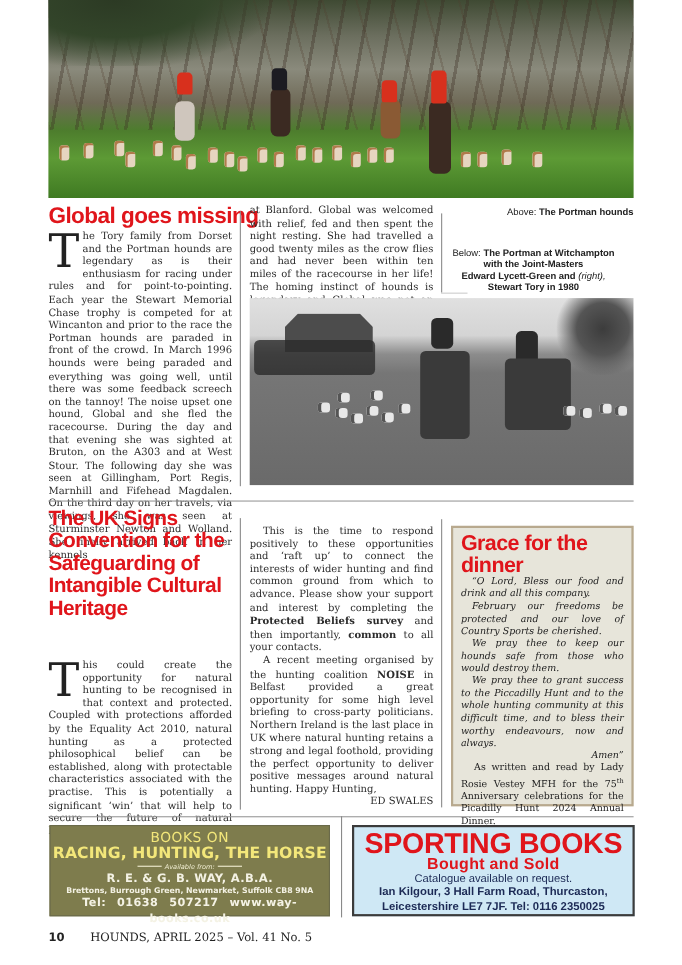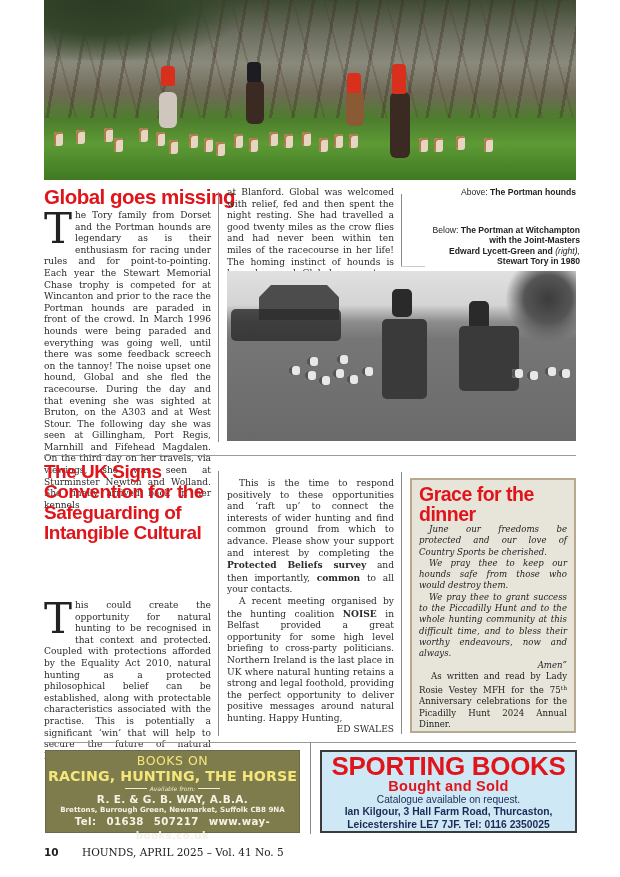--- a/index.html
+++ b/index.html
@@ -144,21 +144,21 @@
   <p class="noindent">at Blanford. Global was welcomed with relief, fed and then spent the night resting. She had travelled a good twenty miles as the crow flies and had never been within ten miles of the racecourse in her life! The homing instinct of hounds is legendary and Global was not an exception!</p>
 </div>
 
 <div class="abs vrule" style="left:401px;top:194px;height:72px;"></div>
 <div class="abs hrule" style="left:401px;top:266px;width:24px;background:#ccc;"></div>
 
 <div class="abs caption" style="left:410px;top:187px;width:166px;">
   <span>Above:</span>
   <b>The Portman hounds</b>
 </div>
-<div class="abs caption" style="left:414px;top:225px;width:166px;">
+<div class="abs caption" style="left:402px;top:225px;width:166px;text-align:center;">
   <div><span>Below:</span> <b>The Portman at Witchampton</b></div>
   <div><b>with the Joint-Masters</b></div>
   <div><b>Edward Lycett-Green and</b> <i>(right),</i></div>
   <div><b>Stewart Tory in 1980</b></div>
 </div>
 
 <div class="abs photo-bw">
   <div class="house"></div>
   <div class="tree"></div>
   <div class="bw-fig" style="left:4px;top:38px;width:110px;height:32px;opacity:.8;"></div>
@@ -180,20 +180,21 @@
   <div class="bw-hound" style="left:332px;top:98px;"></div>
 </div>
 
 <div class="abs hrule" style="left:44px;top:455px;width:532px;"></div>
 
 <div class="abs headline" style="left:44px;top:462px;width:175px;font-size:19px;line-height:20.4px;">
   <div>The UK Signs</div>
   <div>Convention for the</div>
   <div>Safeguarding of</div>
   <div>Intangible Cultural</div>
+  <div>Heritage</div>
 </div>
 
 <div class="abs col-text" style="left:44px;top:600px;width:167px;">
   <p class="noindent"><span class="dropcap">T</span><span>his could create the opportunity for natural hunting to be recognised in that context and protected. Coupled with protections afforded by the Equality Act 2010, natural hunting as a protected philosophical belief can be established, along with protectable characteristics associated with the practise. This is potentially a significant ‘win’ that will help to secure the future of natural hunting.</span></p>
 </div>
 
 <div class="abs vrule" style="left:218px;top:471px;height:265px;"></div>
 
 <div class="abs col-text" style="left:227px;top:478px;width:167px;">
   <p><span>This is the time to respond positively to these opportunities and ‘raft up’ to connect the interests of wider hunting and find common ground from which to advance. Please show your support and interest by completing the </span><b>Protected Beliefs survey</b><span> and then importantly, </span><b>common</b><span> to all your contacts.</span></p>
@@ -202,21 +203,22 @@
 </div>
 
 <div class="abs vrule" style="left:401px;top:472px;height:262px;"></div>
 
 <div class="abs grace-box">
   <div class="headline" style="font-size:19.5px;line-height:20px;">
     <div>Grace for the</div>
     <div>dinner</div>
   </div>
   <div class="grace-body">
-    <p>June our freedoms be protected and our love of Country Sports be cherished.</p>
+    <p>“O Lord, Bless our food and drink and all this company.</p>
+    <p>February our freedoms be protected and our love of Country Sports be cherished.</p>
     <p>We pray thee to keep our hounds safe from those who would destroy them.</p>
     <p>We pray thee to grant success to the Piccadilly Hunt and to the whole hunting community at this difficult time, and to bless their worthy endeavours, now and always.</p>
     <p class="amen">Amen”</p>
     <p class="credit"><span>As written and read by Lady Rosie Vestey MFH for the 75</span><sup>th</sup><span> Anniversary celebrations for the Picadilly Hunt 2024 Annual Dinner.</span></p>
   </div>
 </div>
 
 <div class="abs hrule" style="left:44px;top:742px;width:532px;"></div>
 <div class="abs vrule" style="left:310px;top:742px;height:92px;"></div>
 

